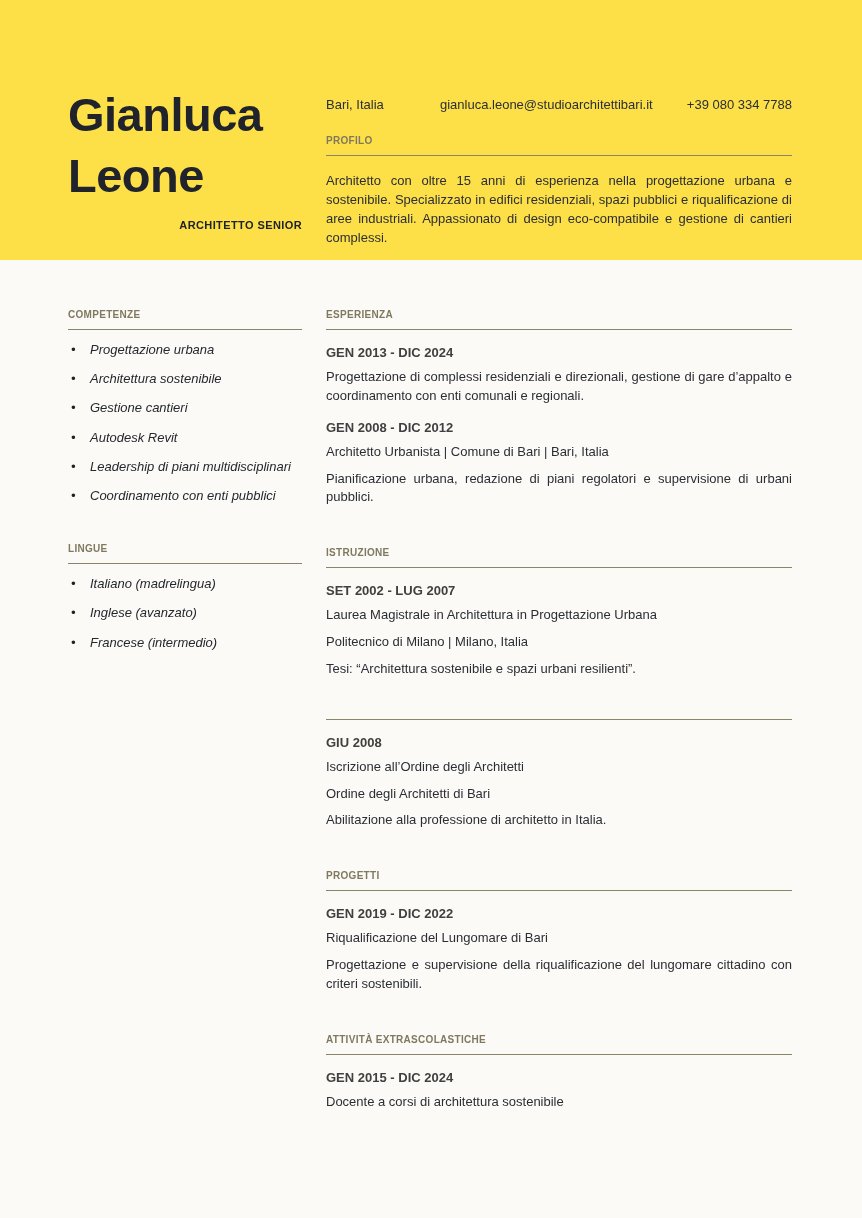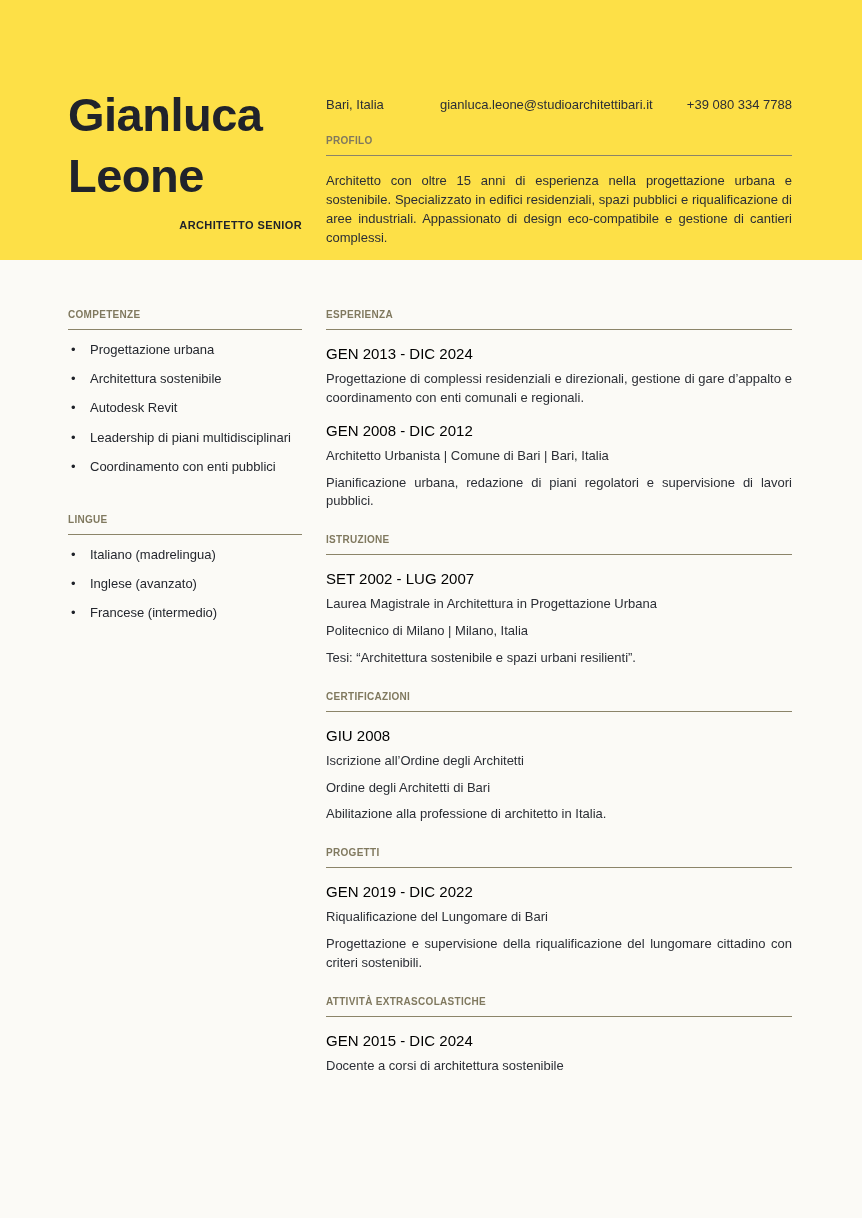--- a/index.html
+++ b/index.html
@@ -83,43 +83,44 @@
     padding: 49px 70px 60px 68px;
   }
   .col-left { width: 234px; flex: none; }
   .col-right { flex: 1; margin-left: 24px; }
 
   .side-section + .side-section { margin-top: 38px; }
   .bullet-list {
     list-style: none;
     margin: 6px 0 0 0;
     padding: 0;
+    font-style: italic;
   }
   .bullet-list li {
     position: relative;
     padding-left: 22px;
     margin-top: 11px;
     font-size: 13px;
     line-height: 1.4;
     color: #24272E;
   }
   .bullet-list li::before {
     content: "\2022";
     position: absolute;
     left: 3px;
     top: 0;
     color: #1E2128;
   }
 
-  .main-section + .main-section { margin-top: 23px; }
+  .main-section + .main-section { margin-top: 40px; }
   .entry-date {
     margin: 15px 0 0 0;
-    font-size: 15px;
-    font-weight: normal;
-    color: #000000;
+    font-size: 13px;
+    font-weight: bold;
+    color: #404040;
   }
   .entry + .entry .entry-date { margin-top: 14px; }
   .entry-line {
     margin: 8px 0 0 0;
     font-size: 13px;
     line-height: 1.45;
     text-align: justify;
     color: #2B2E35;
   }
 </style>
@@ -155,20 +156,21 @@
   <div class="body-content">
 
     <div class="col-left">
 
       <div class="side-section">
         <div class="section-heading">COMPETENZE</div>
         <hr class="section-rule">
         <ul class="bullet-list">
           <li>Progettazione urbana</li>
           <li>Architettura sostenibile</li>
+          <li>Gestione cantieri</li>
           <li>Autodesk Revit</li>
           <li>Leadership di piani multidisciplinari</li>
           <li>Coordinamento con enti pubblici</li>
         </ul>
       </div>
 
       <div class="side-section">
         <div class="section-heading">LINGUE</div>
         <hr class="section-rule">
         <ul class="bullet-list">
@@ -184,37 +186,36 @@
       <div class="main-section">
         <div class="section-heading">ESPERIENZA</div>
         <hr class="section-rule">
         <div class="entry">
           <p class="entry-date">GEN 2013 - DIC 2024</p>
           <p class="entry-line">Progettazione di complessi residenziali e direzionali, gestione di gare d’appalto e coordinamento con enti comunali e regionali.</p>
         </div>
         <div class="entry">
           <p class="entry-date">GEN 2008 - DIC 2012</p>
           <p class="entry-line">Architetto Urbanista | Comune di Bari | Bari, Italia</p>
-          <p class="entry-line">Pianificazione urbana, redazione di piani regolatori e supervisione di lavori pubblici.</p>
+          <p class="entry-line">Pianificazione urbana, redazione di piani regolatori e supervisione di urbani pubblici.</p>
         </div>
       </div>
 
       <div class="main-section">
         <div class="section-heading">ISTRUZIONE</div>
         <hr class="section-rule">
         <div class="entry">
           <p class="entry-date">SET 2002 - LUG 2007</p>
           <p class="entry-line">Laurea Magistrale in Architettura in Progettazione Urbana</p>
           <p class="entry-line">Politecnico di Milano | Milano, Italia</p>
           <p class="entry-line">Tesi: “Architettura sostenibile e spazi urbani resilienti”.</p>
         </div>
       </div>
 
       <div class="main-section">
-        <div class="section-heading">CERTIFICAZIONI</div>
         <hr class="section-rule">
         <div class="entry">
           <p class="entry-date">GIU 2008</p>
           <p class="entry-line">Iscrizione all’Ordine degli Architetti</p>
           <p class="entry-line">Ordine degli Architetti di Bari</p>
           <p class="entry-line">Abilitazione alla professione di architetto in Italia.</p>
         </div>
       </div>
 
       <div class="main-section">

